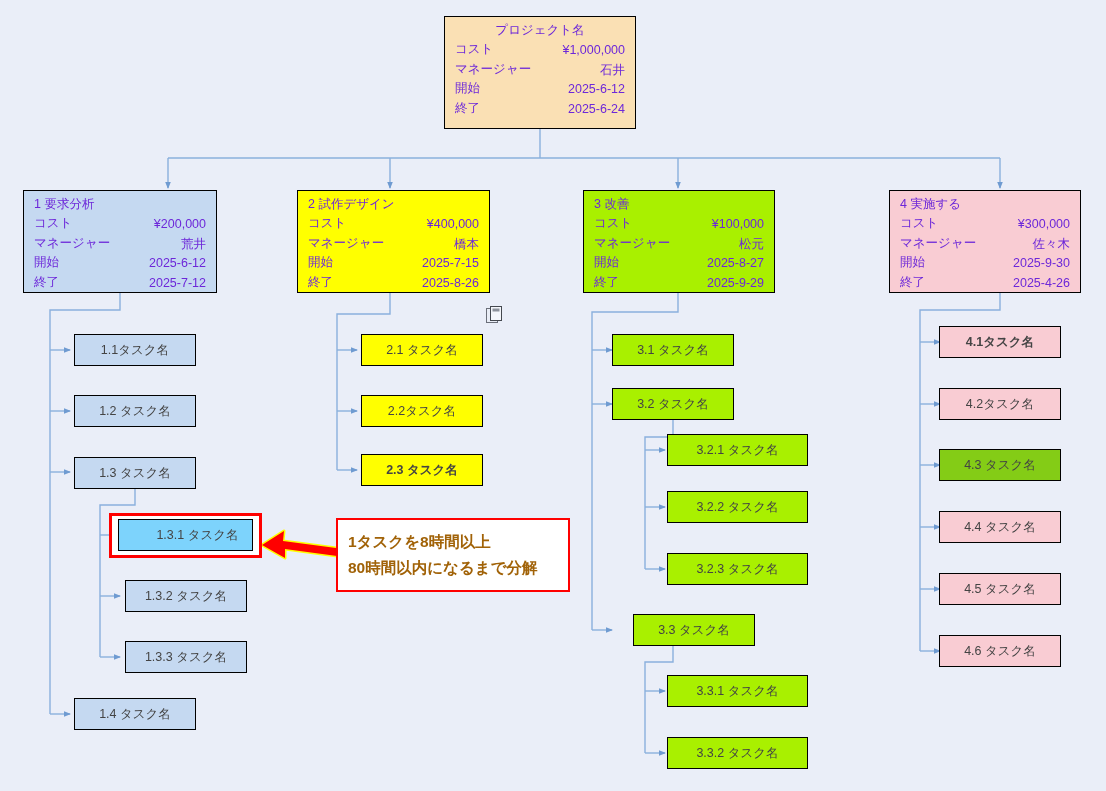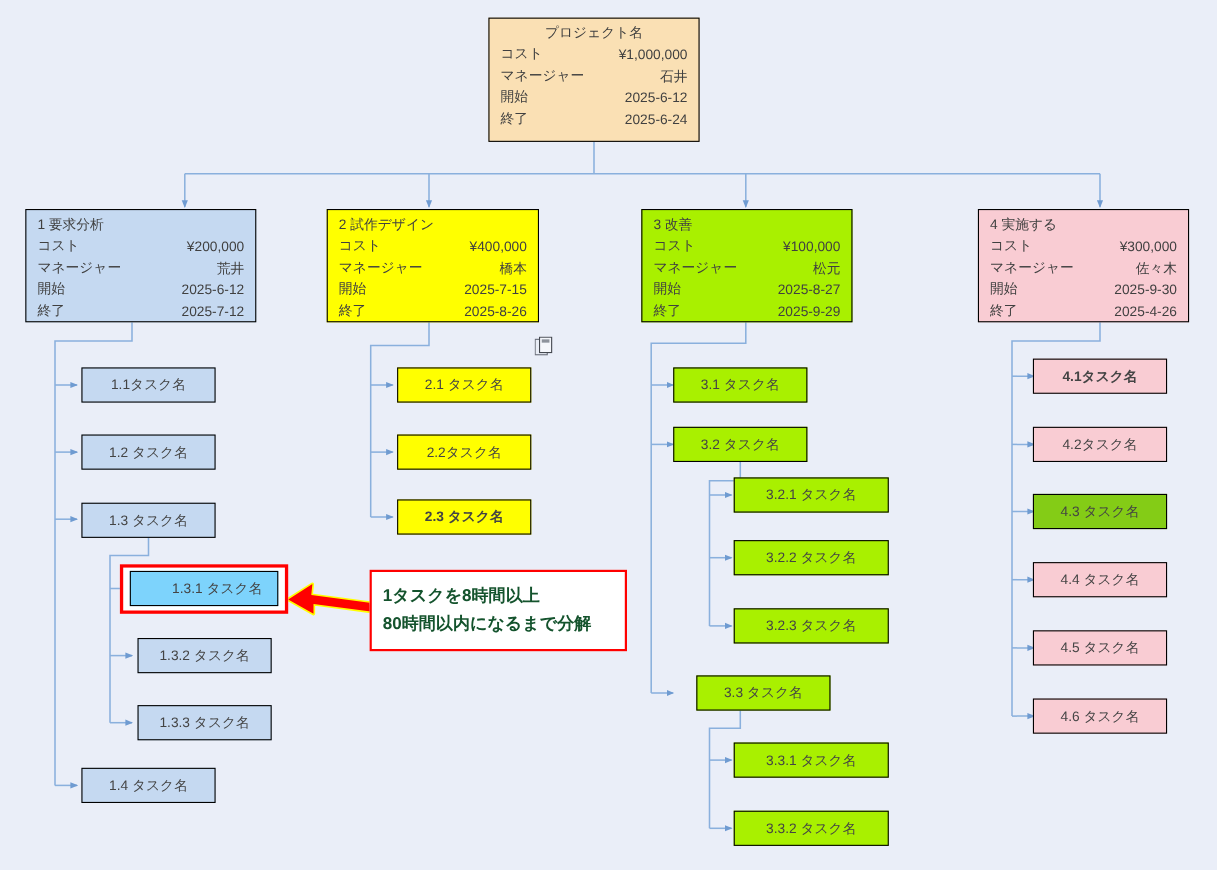--- a/index.html
+++ b/index.html
@@ -24,21 +24,21 @@
     pointer-events: none;
   }
 
   
   .sumbox {
     position: absolute;
     box-sizing: border-box;
     border: 1px solid #000;
     padding: 4px 10px 4px 10px;
     font-size: 12.5px;
-    color: #404040;
+    color: #6d28d9;
     line-height: 1.55;
   }
   .sumbox .title {
     display: block;
     white-space: nowrap;
     margin-bottom: 1px;
   }
   .sumbox .title.centered { text-align: center; }
   .sumbox .row {
     display: flex;
@@ -75,21 +75,21 @@
     box-sizing: border-box;
     border: 2px solid #ff0000;
     background: #ffffff;
     display: flex;
     flex-direction: column;
     align-items: flex-start;
     justify-content: center;
     padding: 4px 10px;
     font-weight: bold;
     font-size: 15.5px;
-    color: #14532d;
+    color: #a16207;
     line-height: 1.65;
   }
   .callout span { white-space: nowrap; }
 
   
   .copy-icon {
     position: absolute;
     width: 17px;
     height: 18px;
   }
@@ -172,21 +172,21 @@
     <div class="row">
       <span class="k">開始</span>
       <span class="v">2025-6-12</span>
     </div>
     <div class="row">
       <span class="k">終了</span>
       <span class="v">2025-6-24</span>
     </div>
   </div>
 
-  <div class="sumbox" style="left:23px; top:190px; width:210px; height:103px; background:#c5d9f1;">
+  <div class="sumbox" style="left:23px; top:190px; width:194px; height:103px; background:#c5d9f1;">
     <span class="title">1 要求分析</span>
     <div class="row">
       <span class="k">コスト</span>
       <span class="v">¥200,000</span>
     </div>
     <div class="row">
       <span class="k">マネージャー</span>
       <span class="v">荒井</span>
     </div>
     <div class="row">

